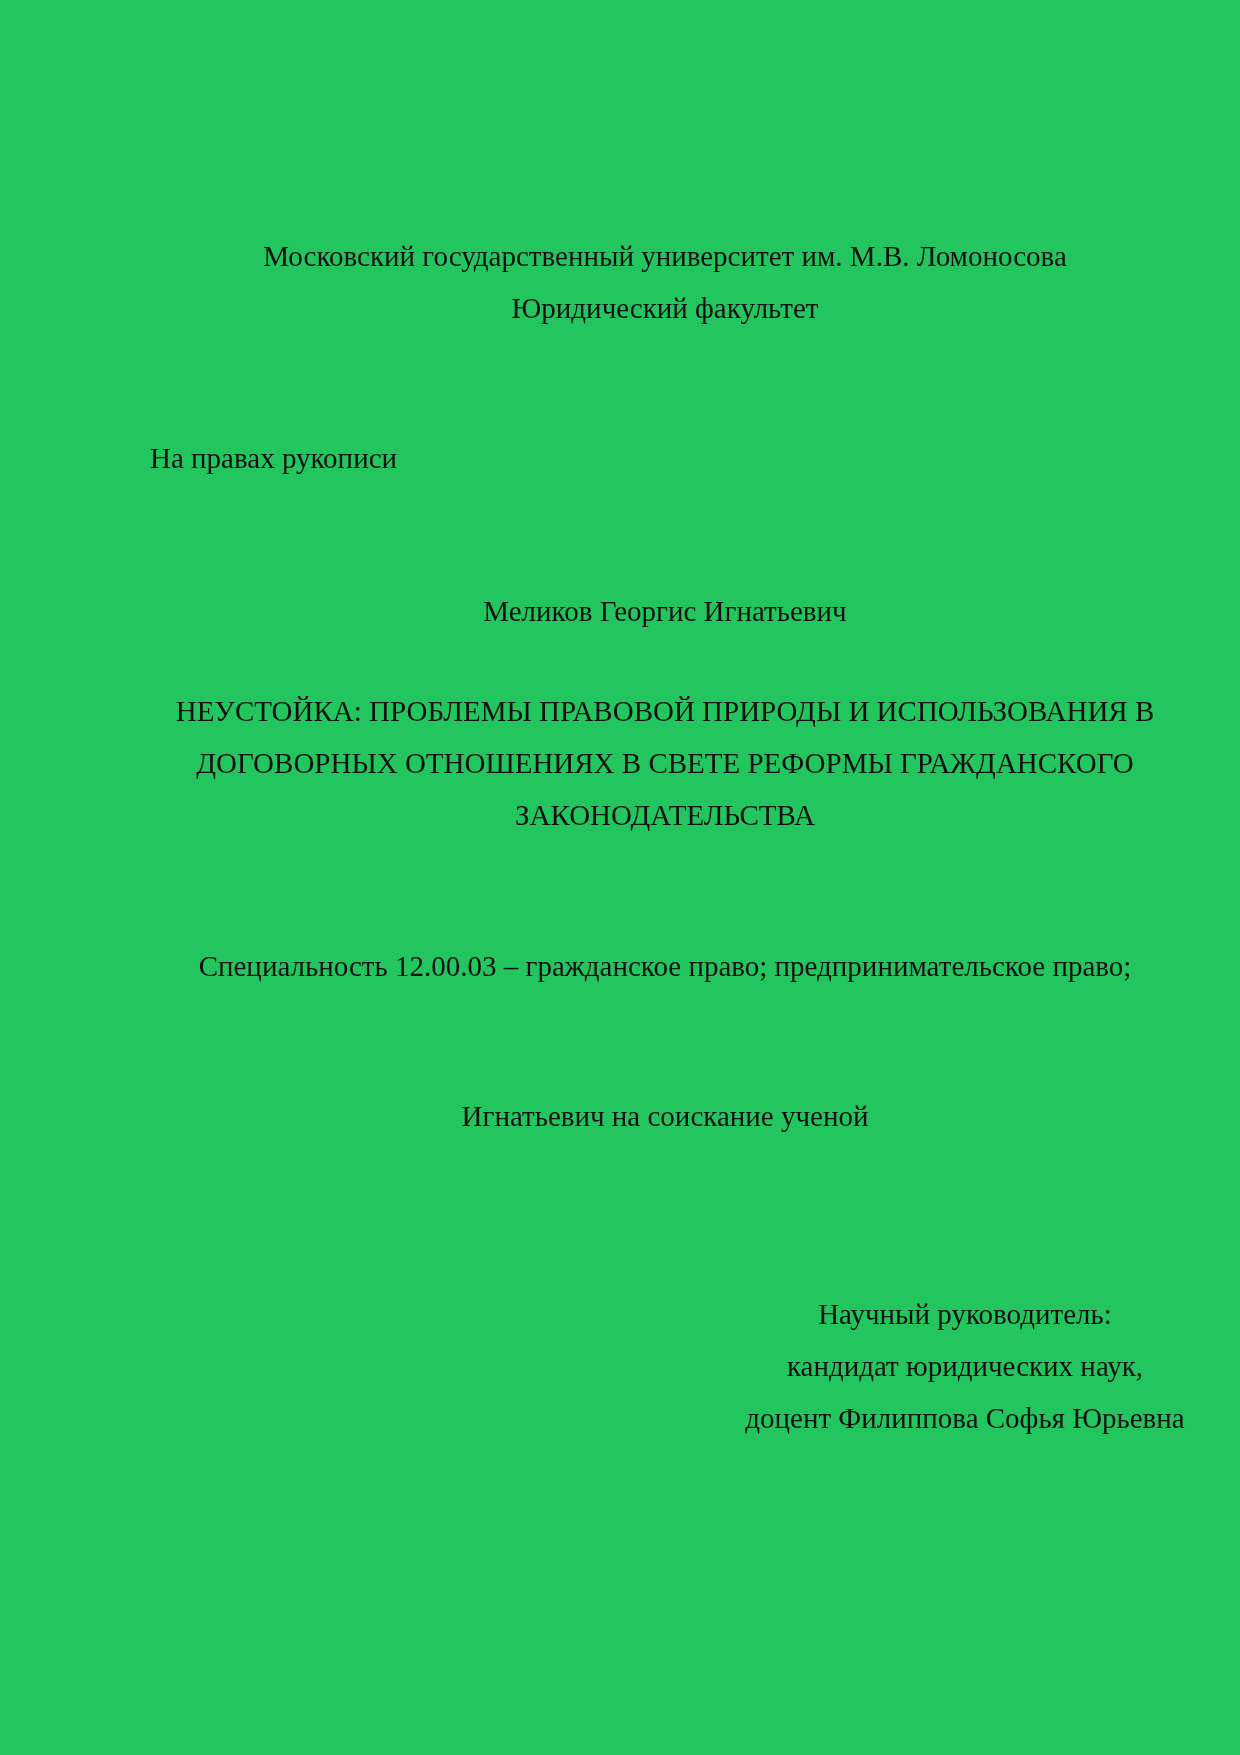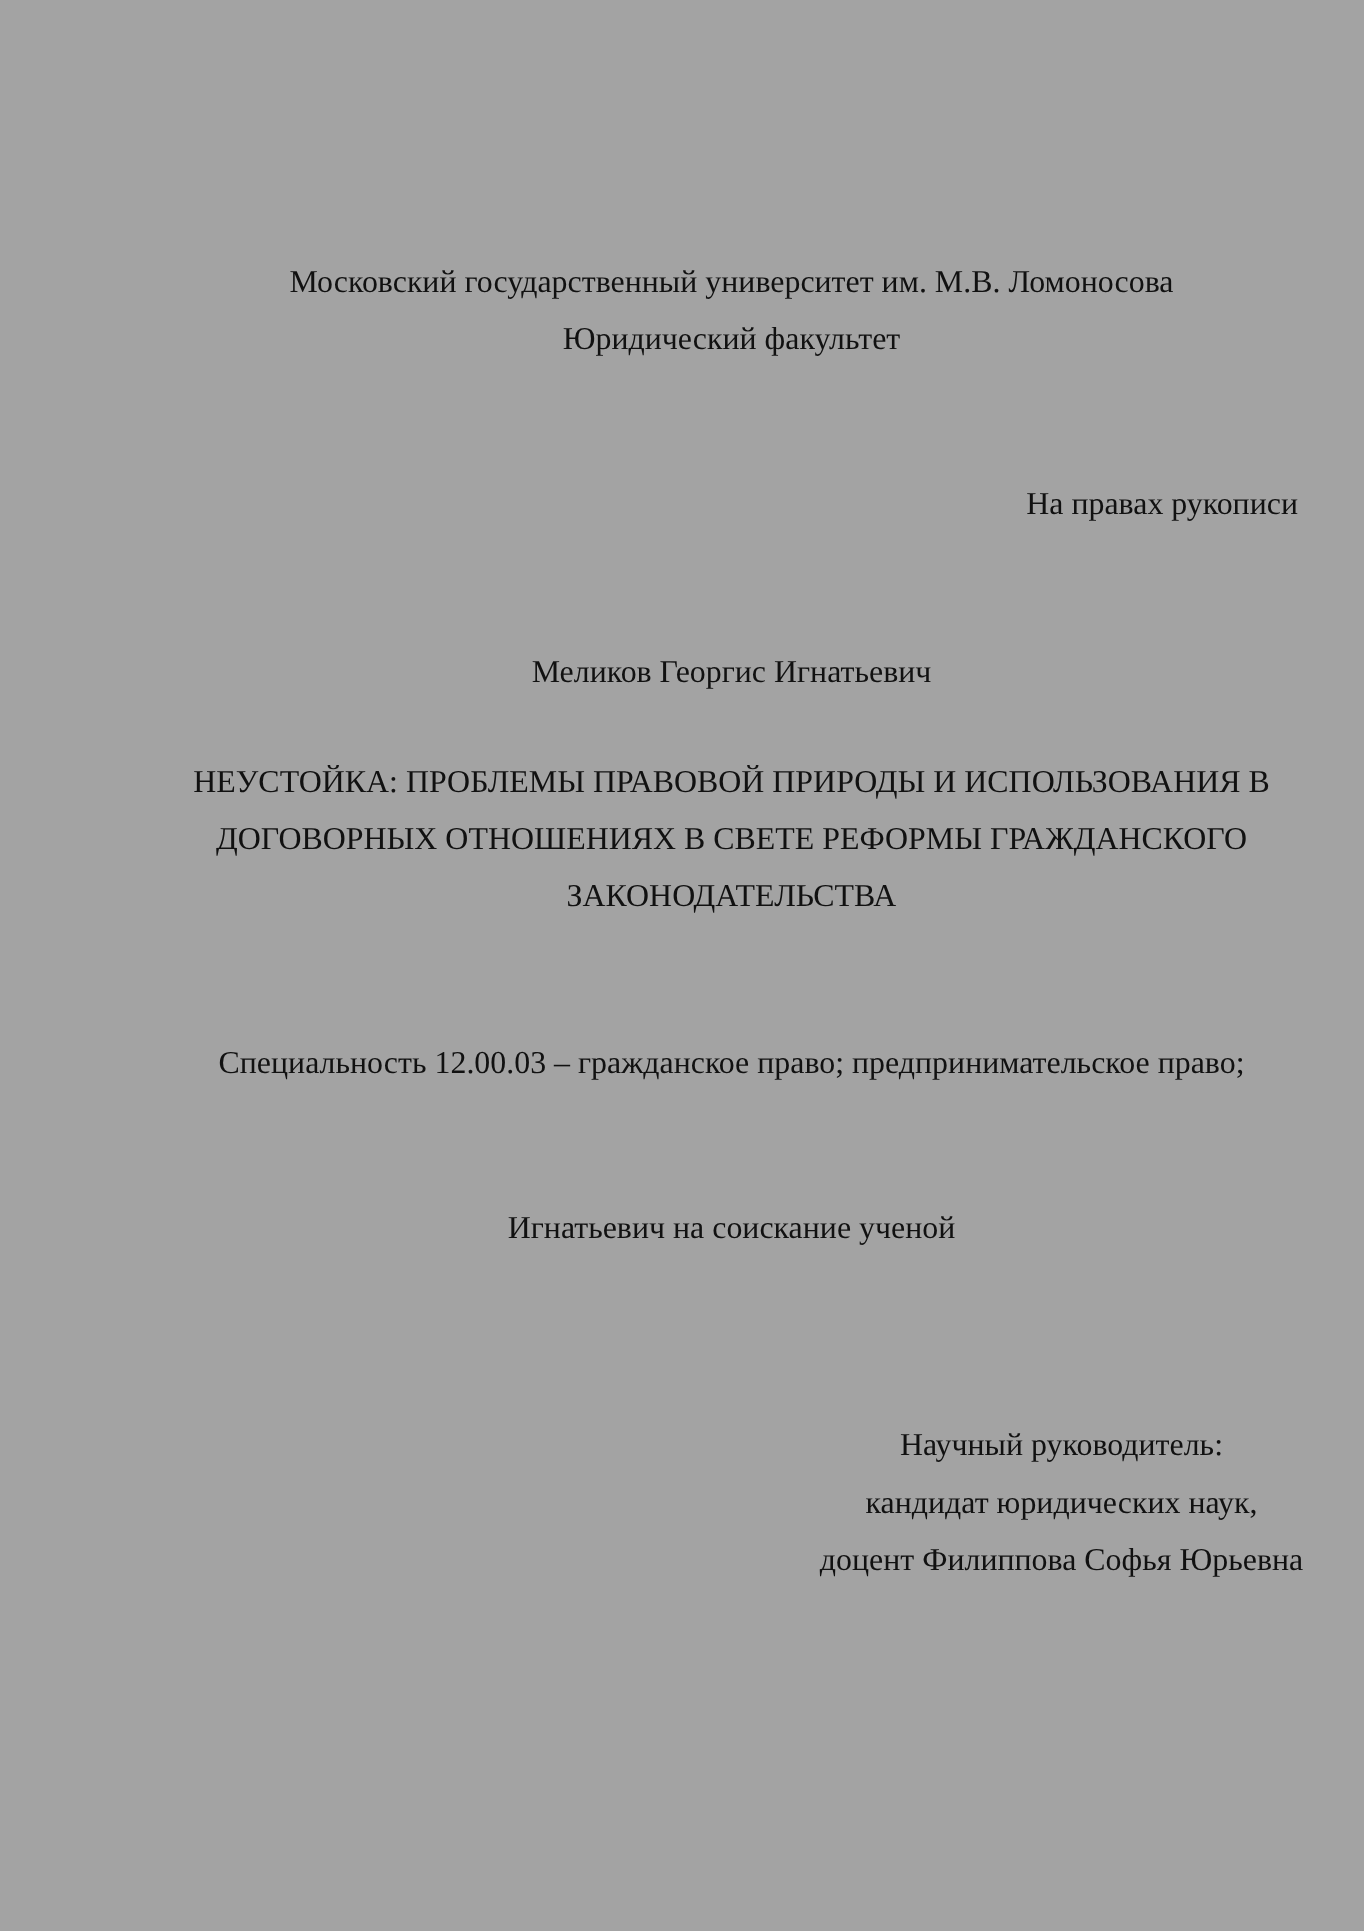--- a/index.html
+++ b/index.html
@@ -5,34 +5,34 @@
 <style>
   html, body {
     margin: 0;
     padding: 0;
     background: #ffffff;
   }
   .page {
     position: relative;
     width: 1240px;
     height: 1755px;
-    background: #a3a3a3;
+    background: #22c55e;
     color: #111111;
     font-family: "Liberation Serif", "DejaVu Serif", serif;
     font-size: 29px;
     line-height: 52px;
     overflow: hidden;
   }
   .block {
     position: absolute;
     left: 150px;
     width: 1030px;
   }
   .center { text-align: center; }
-  .right  { text-align: right; }
+  .right  { }
   .left   { text-align: center; }
 
   .block-header      { top: 230px; }
   .block-manuscript  { top: 432px; }
   .block-author      { top: 585px; }
   .block-title       { top: 685px; }
   .block-specialty   { top: 940px; }
   .block-degree      { top: 1090px; }
   .block-supervisor  { top: 1288px; left: 735px; width: 460px; }
   .block-cityyear    { top: 1541px; }

